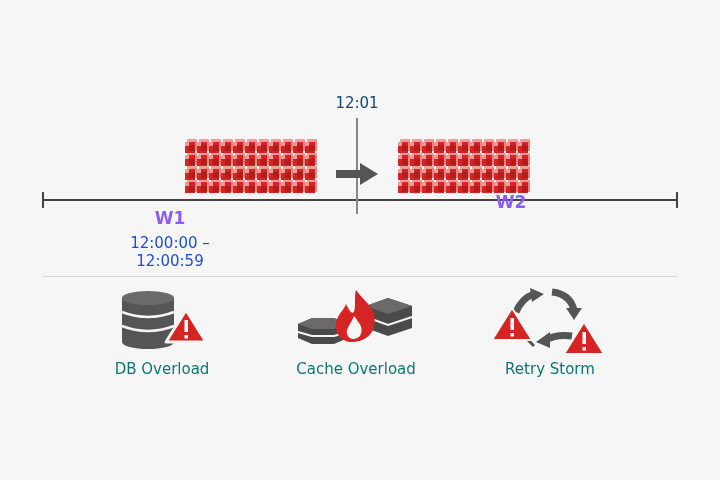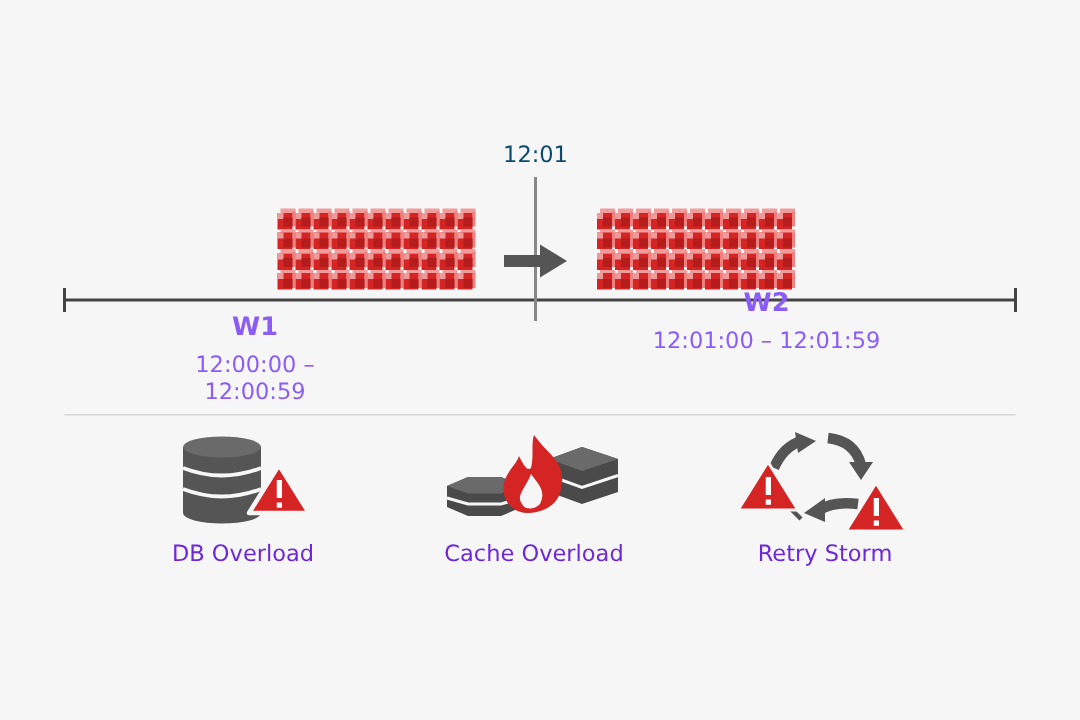--- a/index.html
+++ b/index.html
@@ -11,23 +11,23 @@
   .vline { left:356px; top:118px; width:1.5px; height:96px; background:#888; }
   .tlabel { top:94px; left:332px; width:50px; text-align:center; font-size:15px; color:#0c4a6e; }
   .block { display:grid; grid-template-columns:repeat(11,12px); grid-template-rows:repeat(4,13.5px); gap:0; }
   .cube { position:relative; width:12px; height:13.5px; box-sizing:border-box; }
   .cube .face { position:absolute; left:0; bottom:0; width:10px; height:11px; background:#d42424; }
   .cube .top { position:absolute; left:2px; top:0; width:10px; height:3px; background:#f29b9b; }
   .cube .side { position:absolute; right:0; top:2px; width:2.5px; height:10px; background:#ee8080; }
   .cube .notch { position:absolute; left:0; top:2.5px; width:4px; height:4px; background:#ef9a9a; }
   .cube .dark { position:absolute; left:4px; top:6px; width:6px; height:6px; background:#b51c1c; }
   .wname { font-weight:bold; font-size:17px; text-align:center; color:#8b5cf6; }
-  .wrange { font-size:15px; text-align:center; color:#8b5cf6; }
+  .wrange { font-size:15px; text-align:center; color:#1d4ed8; }
   .sep { left:43px; top:276px; width:634px; height:1px; background:#d6d6d6; }
-  .iconlabel { font-size:15px; text-align:center; color:#6d28d9; }
+  .iconlabel { font-size:15px; text-align:center; color:#0f766e; }
 </style>
 </head>
 <body>
 
 <div class="abs timeline"></div>
 <div class="abs tick" style="left:42px;"></div>
 <div class="abs tick" style="left:676px;"></div>
 <div class="abs vline"></div>
 <div class="abs tlabel">12:01</div>
 
@@ -656,21 +656,20 @@
   <rect x="0" y="8" width="24" height="8" fill="#555"></rect>
   <polygon points="24,1 42,12 24,23" fill="#555"></polygon>
 </svg>
 
 <div class="abs" style="left:100px; top:208px; width:140px;">
   <div class="wname">W1</div>
   <div class="wrange" style="margin-top:6px;">12:00:00 – 12:00:59</div>
 </div>
 <div class="abs" style="left:426px; top:192px; width:170px;">
   <div class="wname">W2</div>
-  <div class="wrange" style="margin-top:6px;">12:01:00 – 12:01:59</div>
 </div>
 
 <div class="abs sep"></div>
 
 <svg class="abs" style="left:118px; top:290px;" width="96" height="60" viewBox="0 0 96 60">
   <rect x="4" y="8" width="52" height="44" fill="#555"></rect>
   <ellipse cx="30" cy="52" rx="26" ry="7" fill="#555"></ellipse>
   <ellipse cx="30" cy="8" rx="26" ry="7" fill="#6a6a6a"></ellipse>
   <path d="M4 22 Q30 32 56 22" stroke="#f6f6f6" stroke-width="2.5" fill="none"></path>
   <path d="M4 36 Q30 46 56 36" stroke="#f6f6f6" stroke-width="2.5" fill="none"></path>

